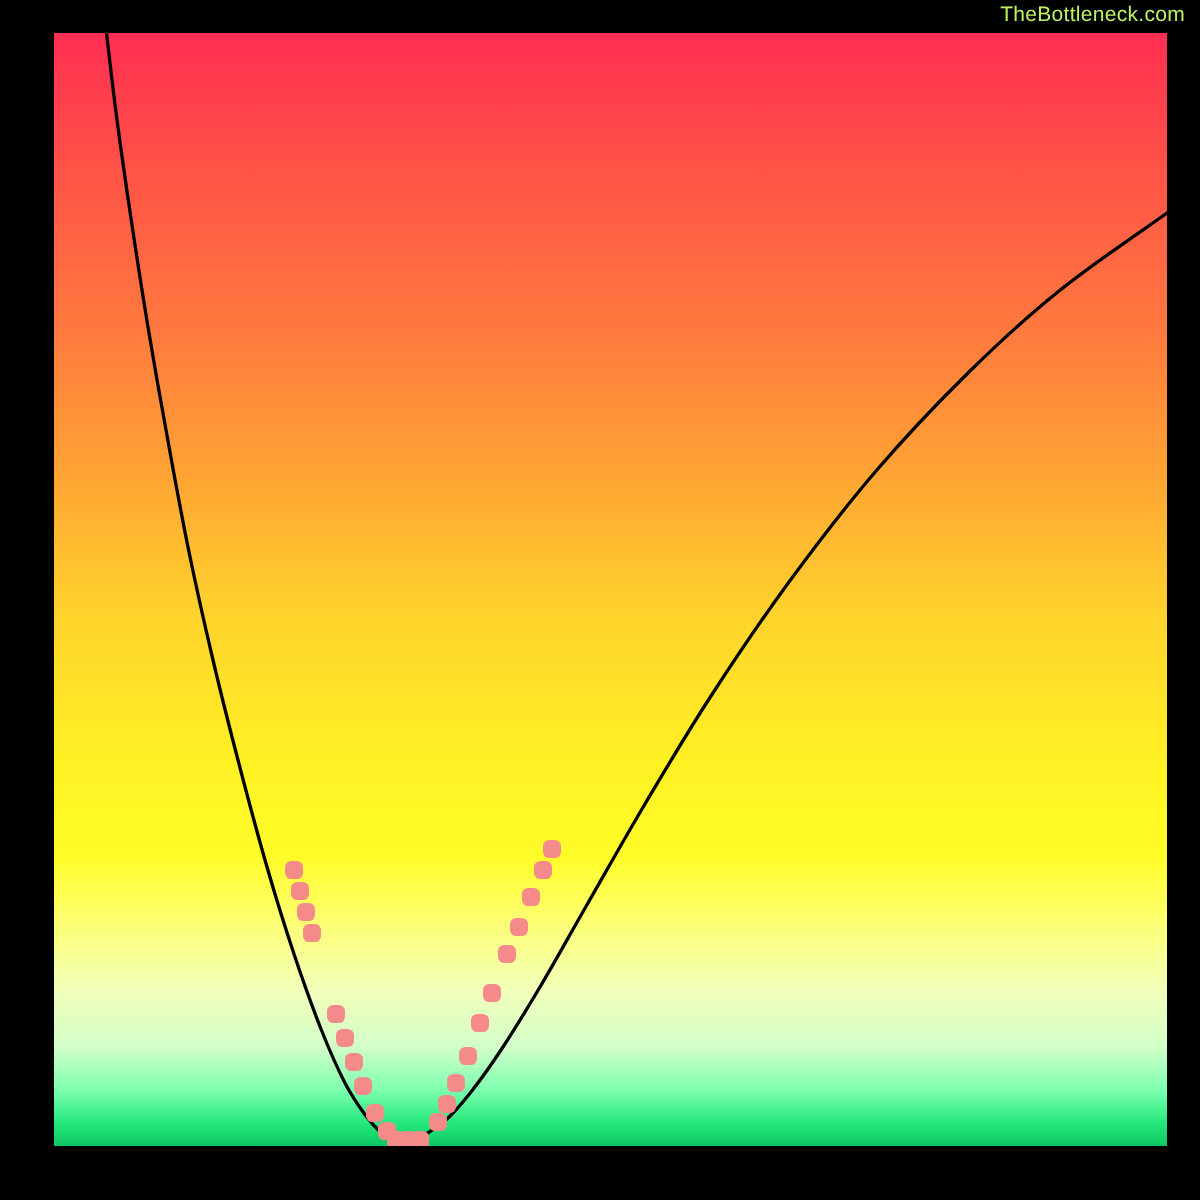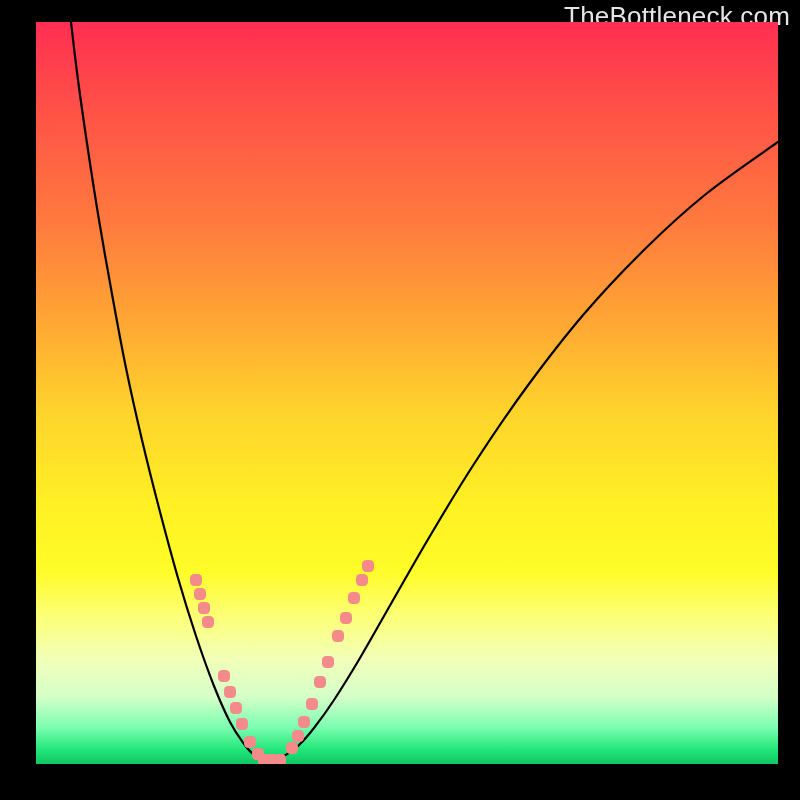--- a/index.html
+++ b/index.html
@@ -39,22 +39,22 @@
       #d4ffc8 91%,
       #7dffb0 95%,
       #23e77a 98%,
       #0fc762 100%
     );
   }
   .watermark {
     position: absolute;
     top: 1px;
     right: 10px;
-    color: #e5e5e5;
-    font-size: 26px;
+    color: #bef264;
+    font-size: 14px;
     font-weight: 500;
     letter-spacing: 0.2px;
     user-select: none;
   }
   svg.curve {
     position: absolute;
     left: 0;
     top: 0;
     width: 742px;
     height: 742px;

